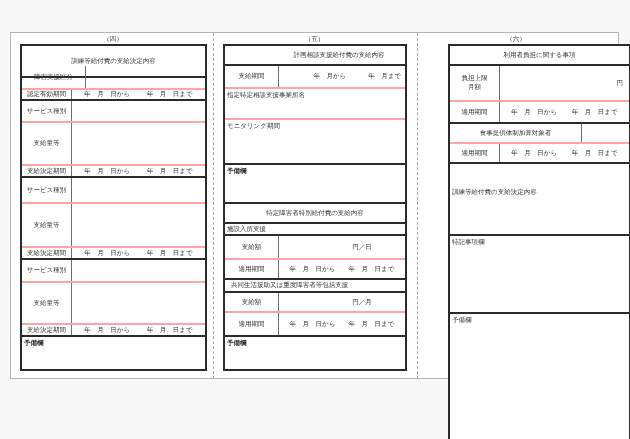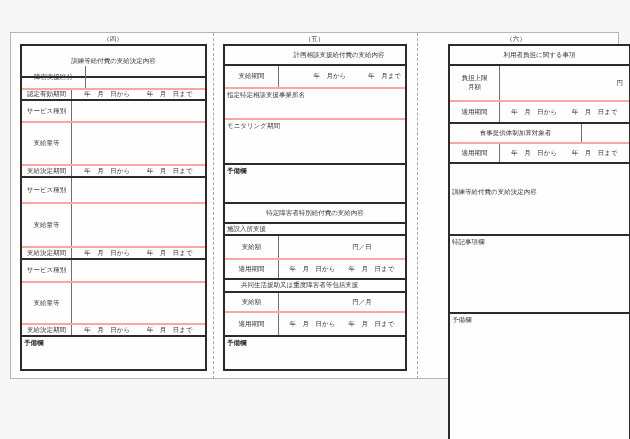--- a/index.html
+++ b/index.html
@@ -203,21 +203,21 @@
   <div class="row thick" style="top:214px;height:20px;">
     <div class="cell label" style="width:54px;">適用期間</div>
     <div class="cell grow">
       <div class="datespan">
           <span>年　月　日から</span>
           <span>年　月　日まで</span>
         </div>
     </div>
   </div>
   <div class="row thick" style="top:234px;height:13px;">
-    <div class="cell grow" style="padding-left:16px;">共同生活援助又は重度障害者等包括支援</div>
+    <div class="cell grow" style="padding-left:6px;">共同生活援助又は重度障害者等包括支援</div>
   </div>
   <div class="row" style="top:247px;height:20px;">
     <div class="cell label" style="width:54px;">支給額</div>
     <div class="cell grow" style="justify-content:center;padding-left:40px;">
         <span>円／月</span>
       </div>
   </div>
   <div class="row thick" style="top:267px;height:24px;">
     <div class="cell label" style="width:54px;">適用期間</div>
     <div class="cell grow">

